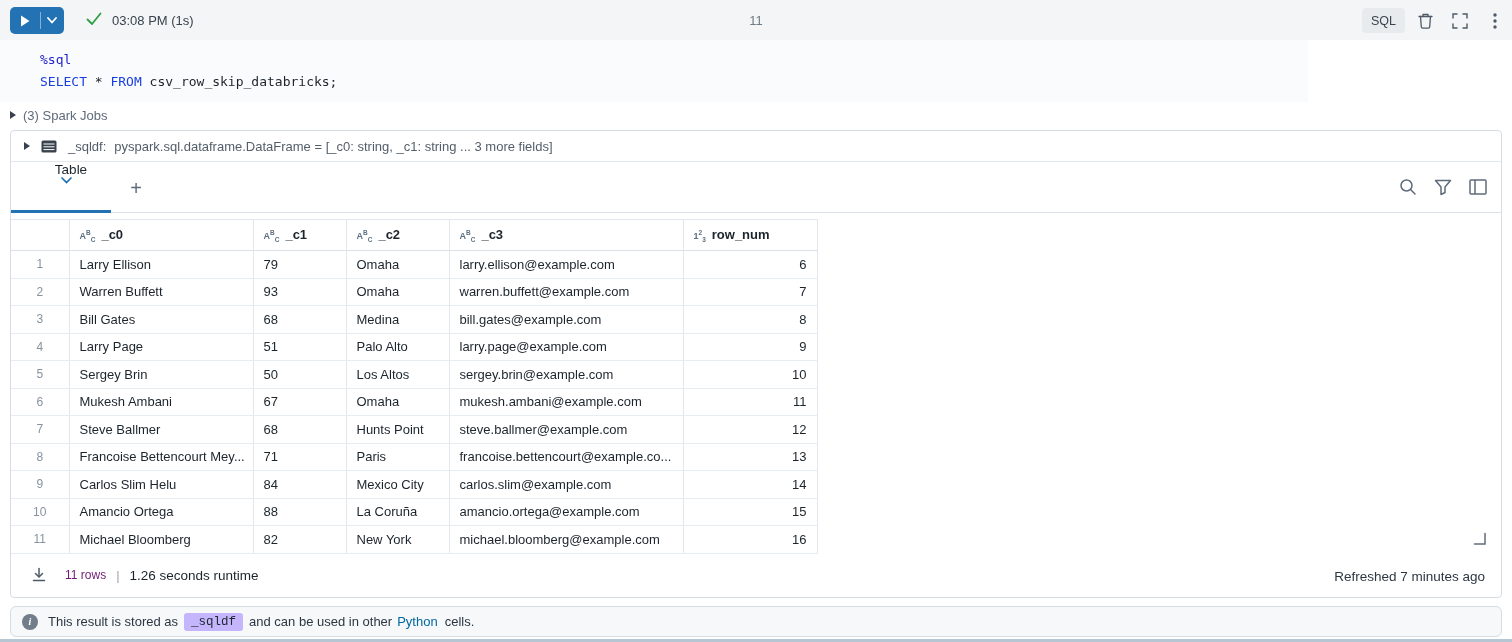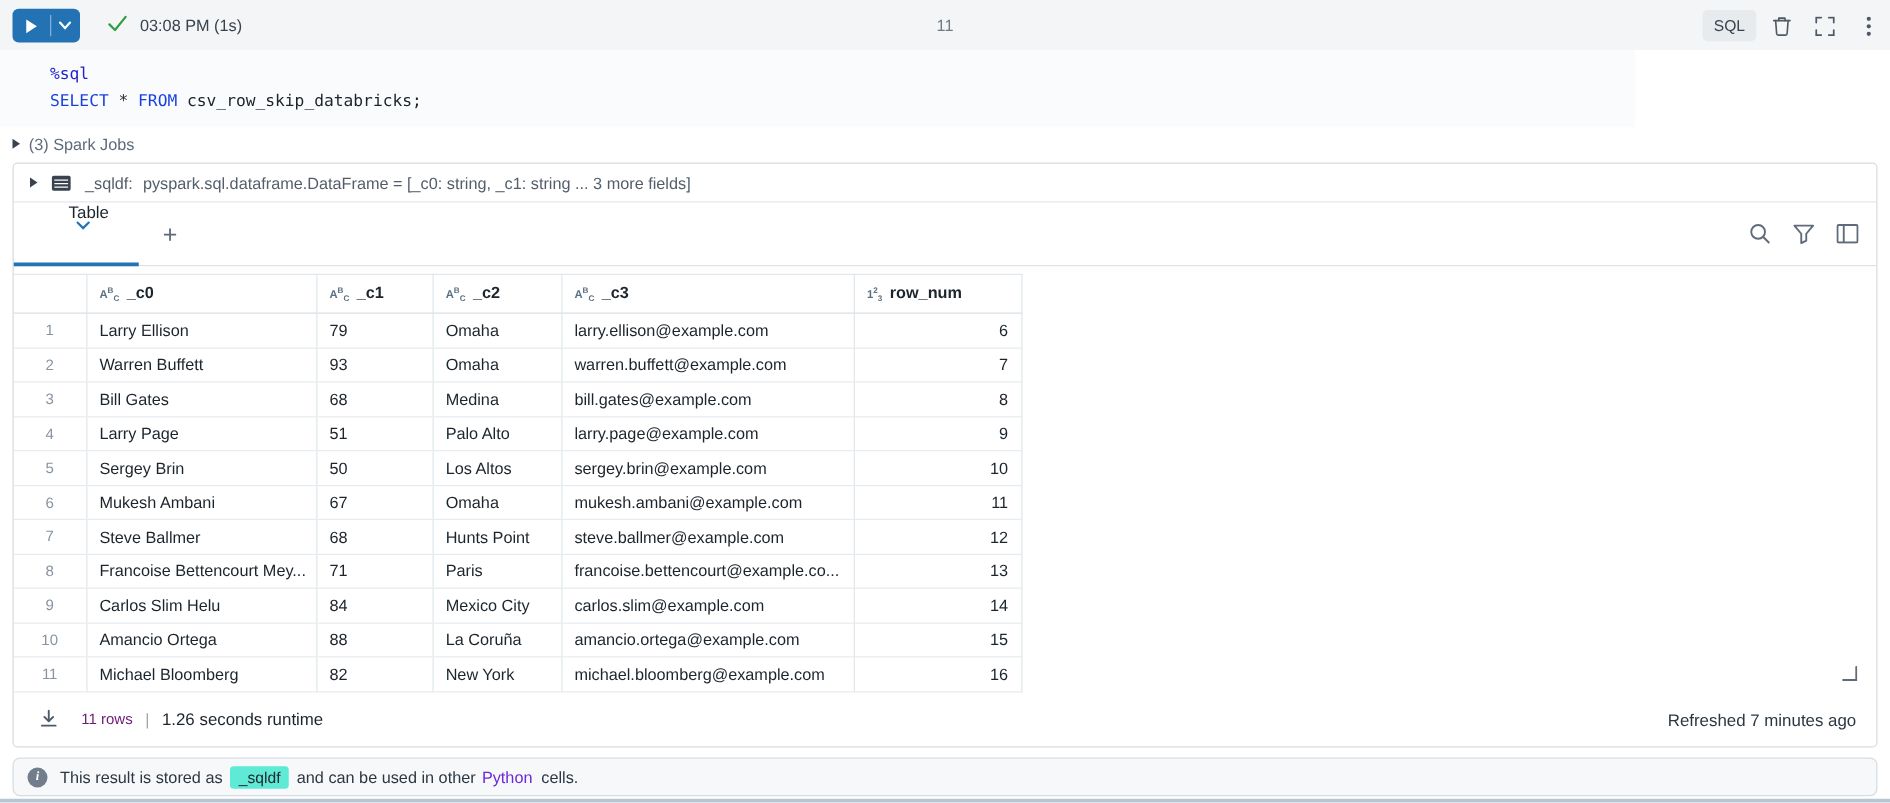--- a/index.html
+++ b/index.html
@@ -85,23 +85,23 @@
   .resize-handle { position:absolute; right:14px; bottom:52px; background:none; border:none;
     cursor:nwse-resize; width:14px; height:14px; padding:0; }
 
   
   .info-bar { position:absolute; left:10px; top:606px; width:1492px; height:31px; background:#f6f8fa;
     border:1px solid #d5dde3; border-radius:6px; display:flex; align-items:center; }
   .info-icon { margin-left:11px; width:16px; height:16px; border-radius:50%; background:#717d8a;
     color:#fff; font-size:10px; font-weight:700; display:flex; align-items:center; justify-content:center;
     font-family:"Liberation Serif",serif; font-style:italic; }
   .info-text { margin-left:10px; font-size:13px; color:#2c3742; display:flex; align-items:center; }
-  .code-chip { font-family:Liberation Sans, sans-serif; font-size:12.5px;
-    background:#5eead4; border-radius:3px; padding:2px 7px; margin:0 6px; color:#212a33; }
-  .py-link { color:#6d28d9; margin:0 5px; text-decoration:none; cursor:pointer; }
+  .code-chip { font-family:Liberation Mono, monospace; font-size:12.5px;
+    background:#c4b5fd; border-radius:3px; padding:2px 7px; margin:0 6px; color:#212a33; }
+  .py-link { color:#0369a1; margin:0 5px; text-decoration:none; cursor:pointer; }
   .info-gap { margin:12px 2px; }
 
   .bottom-strip { position:absolute; left:0; top:639px; width:1512px; height:3px; background:#b7c6d3; }
 
   svg { display:block; }
 </style>
 </head>
 <body>
 
 <div class="top-bar">

